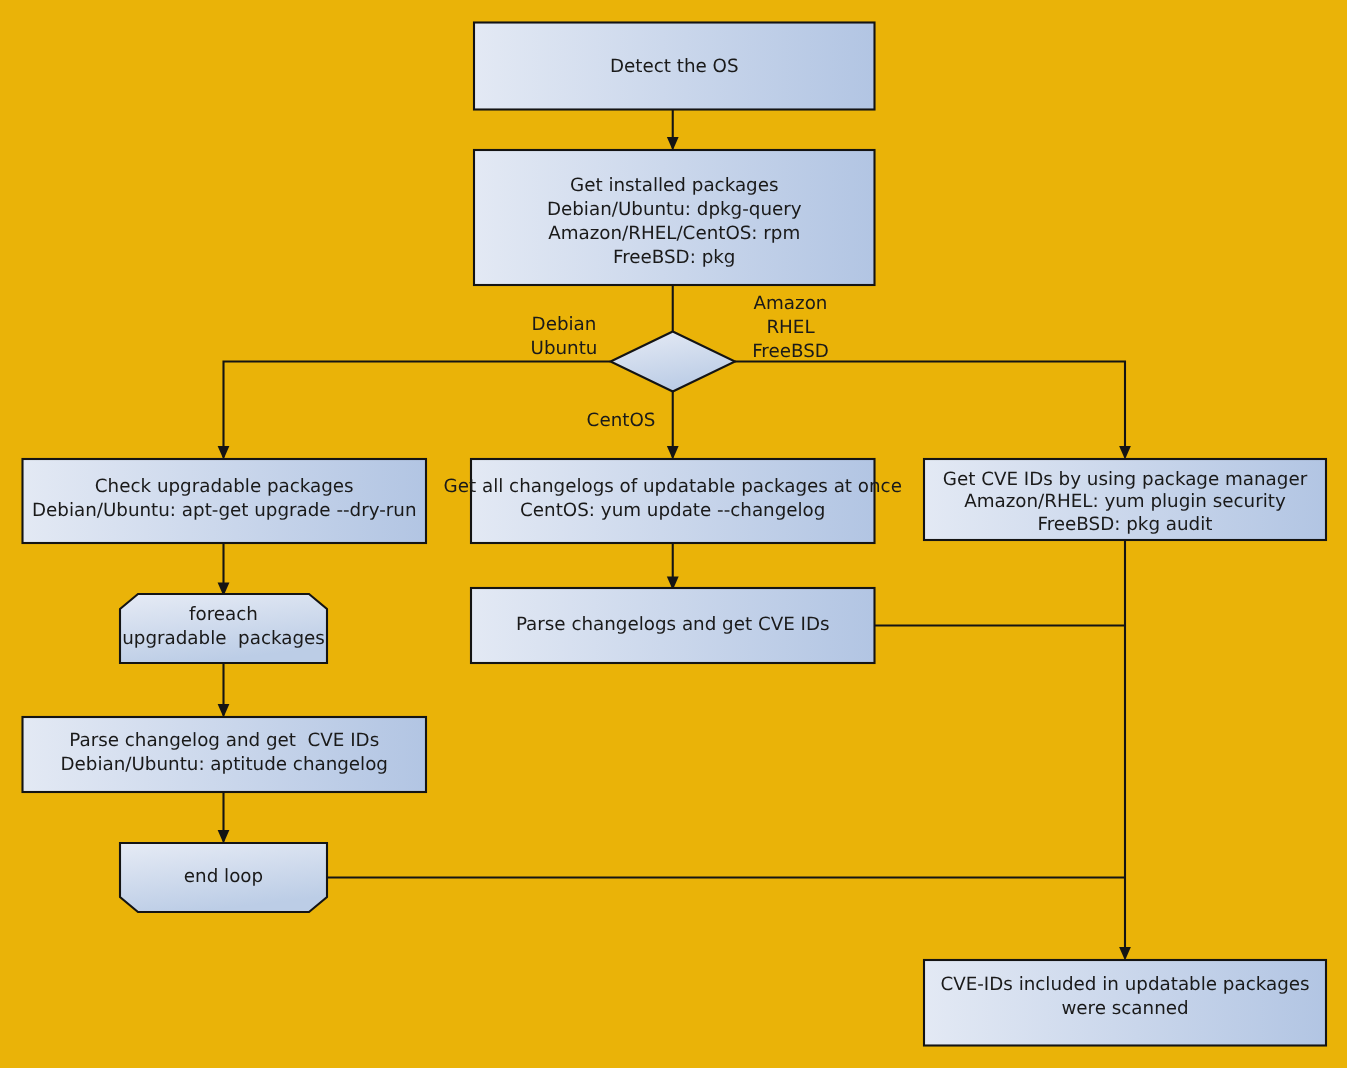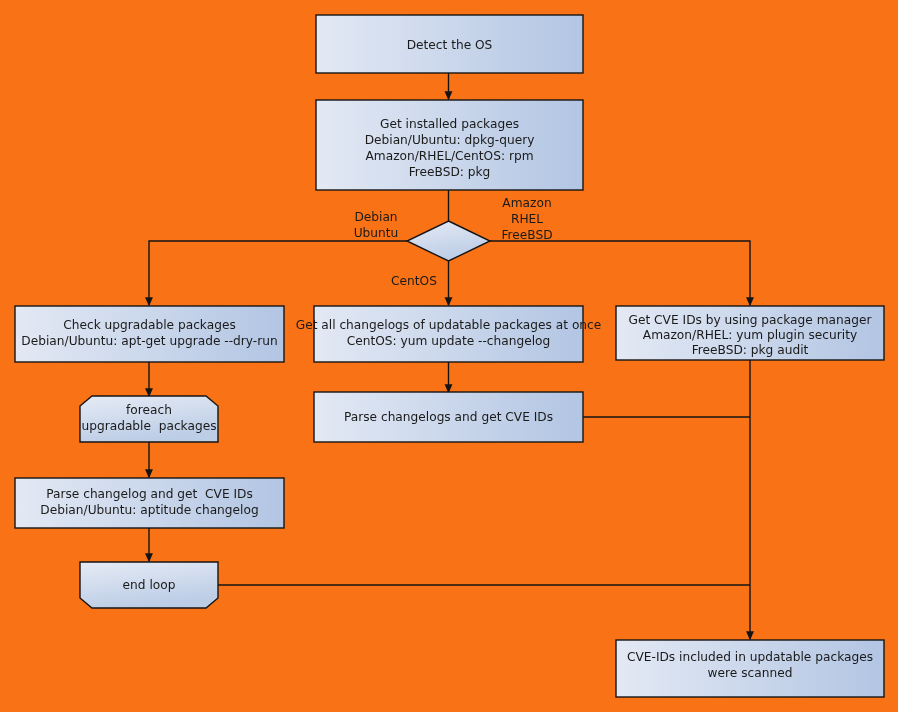--- a/index.html
+++ b/index.html
@@ -7,21 +7,21 @@
     padding: 0;
     background: #ffffff;
   }
   body {
     font-family: "DejaVu Sans", sans-serif;
   }
   #canvas {
     position: relative;
     width: 898px;
     height: 712px;
-    background: #f97316;
+    background: #eab308;
     overflow: hidden;
   }
   #flow-svg {
     position: absolute;
     top: 0;
     left: 0;
     width: 898px;
     height: 712px;
   }
   .node-text {

